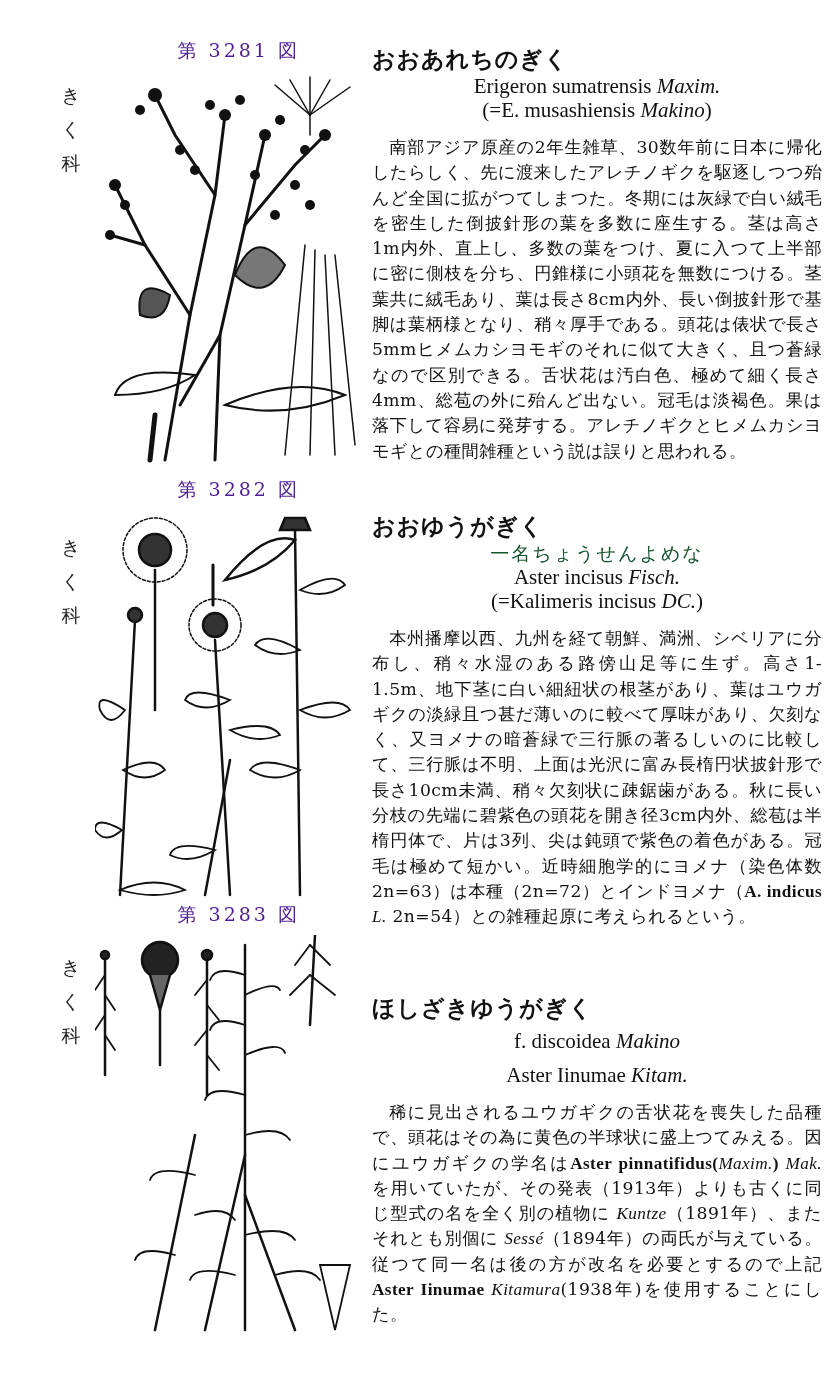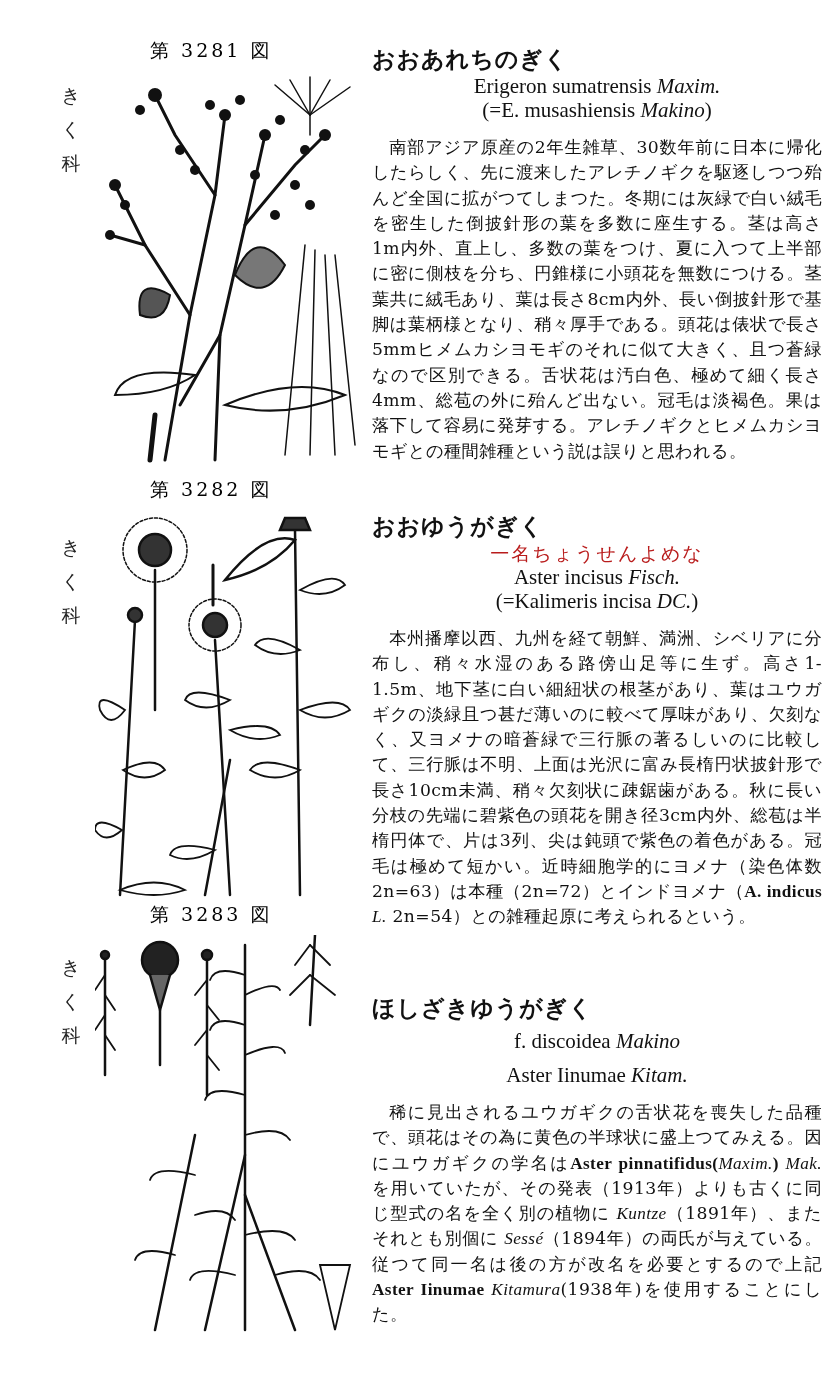--- a/index.html
+++ b/index.html
@@ -1,38 +1,38 @@
 <!DOCTYPE html>
 <html><head>
 <meta charset="utf-8">
 <style>
   html, body { margin: 0; padding: 0; background: #ffffff; }
   body {
     width: 840px; height: 1400px; position: relative; overflow: hidden;
     font-family: "DejaVu Serif", "Liberation Serif", serif; color: #111;
   }
   .fig-label {
-    position: absolute; left: 150px; width: 150px; text-align: left;
-    font-size: 19px; letter-spacing: 3px; color: #000000;
+    position: absolute; left: 150px; width: 150px; text-align: right;
+    font-size: 19px; letter-spacing: 3px; color: #4c1d95;
   }
   .family-label {
     position: absolute; left: 58px; width: 26px; font-size: 19px;
     line-height: 34px; text-align: center; color: #222;
   }
   .illus { position: absolute; }
   .illus svg { display: block; }
   .entry { position: absolute; left: 372px; width: 450px; }
   .title {
     text-align: left; font-family: "DejaVu Sans", sans-serif; font-weight: bold;
     font-size: 23px; line-height: 30px; letter-spacing: 1px;
   }
   .latin, .alias {
     text-align: center; font-family: "Liberation Serif", serif; font-size: 21px; line-height: 24px;
   }
-  .alias { font-family: "DejaVu Serif", serif; font-size: 19px; letter-spacing: 2px; color: #b91c1c; }
+  .alias { font-family: "DejaVu Serif", serif; font-size: 19px; letter-spacing: 2px; color: #14532d; }
   .latin i { font-style: italic; }
   .body {
     font-size: 17.2px; line-height: 25.3px; text-align: justify; text-indent: 1em;
     letter-spacing: 0.4px; margin-top: 13px;
   }
   .body b { font-family: "Liberation Serif", serif; }
   .body i { font-style: italic; font-family: "Liberation Serif", serif; }
   .page-number {
     position: absolute; left: 30px; top: 1406px; font-family: "Liberation Serif", serif;
     font-weight: bold; font-size: 22px; letter-spacing: -1px;
@@ -188,21 +188,21 @@
   <div class="title">おおあれちのぎく</div>
   <div class="latin"><span>Erigeron sumatrensis </span><i>Maxim.</i></div>
   <div class="latin"><span>(=E. musashiensis </span><i>Makino</i><span>)</span></div>
   <div class="body">南部アジア原産の2年生雑草、30数年前に日本に帰化したらしく、先に渡来したアレチノギクを駆逐しつつ殆んど全国に拡がつてしまつた。冬期には灰緑で白い絨毛を密生した倒披針形の葉を多数に座生する。茎は高さ1m内外、直上し、多数の葉をつけ、夏に入つて上半部に密に側枝を分ち、円錐様に小頭花を無数につける。茎葉共に絨毛あり、葉は長さ8cm内外、長い倒披針形で基脚は葉柄様となり、稍々厚手である。頭花は俵状で長さ5mmヒメムカシヨモギのそれに似て大きく、且つ蒼緑なので区別できる。舌状花は汚白色、極めて細く長さ4mm、総苞の外に殆んど出ない。冠毛は淡褐色。果は落下して容易に発芽する。アレチノギクとヒメムカシヨモギとの種間雑種という説は誤りと思われる。</div>
 </section>
 
 <section class="entry" style="top:511px;">
   <div class="title">おおゆうがぎく</div>
   <div class="alias">一名ちょうせんよめな</div>
   <div class="latin"><span>Aster incisus </span><i>Fisch.</i></div>
-  <div class="latin"><span>(=Kalimeris incisa </span><i>DC.</i><span>)</span></div>
+  <div class="latin"><span>(=Kalimeris incisus </span><i>DC.</i><span>)</span></div>
   <div class="body">本州播摩以西、九州を経て朝鮮、満洲、シベリアに分布し、稍々水湿のある路傍山足等に生ず。高さ1-1.5m、地下茎に白い細紐状の根茎があり、葉はユウガギクの淡緑且つ甚だ薄いのに較べて厚味があり、欠刻なく、又ヨメナの暗蒼緑で三行脈の著るしいのに比較して、三行脈は不明、上面は光沢に富み長楕円状披針形で長さ10cm未満、稍々欠刻状に疎鋸歯がある。秋に長い分枝の先端に碧紫色の頭花を開き径3cm内外、総苞は半楕円体で、片は3列、尖は鈍頭で紫色の着色がある。冠毛は極めて短かい。近時細胞学的にヨメナ（染色体数2n=63）は本種（2n=72）とインドヨメナ（<b>A. indicus </b><i>L.</i> 2n=54）との雑種起原に考えられるという。</div>
 </section>
 
 <section class="entry" style="top:993px;">
   <div class="title">ほしざきゆうがぎく</div>
   <div class="latin" style="margin-top:6px; margin-bottom:10px;"><span>f. discoidea </span><i>Makino</i></div>
   <div class="latin" style="margin-top:4px;"><span>Aster Iinumae </span><i>Kitam.</i></div>
   <div class="body">稀に見出されるユウガギクの舌状花を喪失した品種で、頭花はその為に黄色の半球状に盛上つてみえる。因にユウガギクの学名は<b>Aster pinnatifidus(</b><i>Maxim.</i><b>) </b><i>Mak.</i> を用いていたが、その発表（1913年）よりも古くに同じ型式の名を全く別の植物に <i>Kuntze</i>（1891年）、またそれとも別個に <i>Sessé</i>（1894年）の両氏が与えている。従つて同一名は後の方が改名を必要とするので上記<b>Aster Iinumae </b><i>Kitamura</i>(1938年)を使用することにした。</div>
 </section>
 

